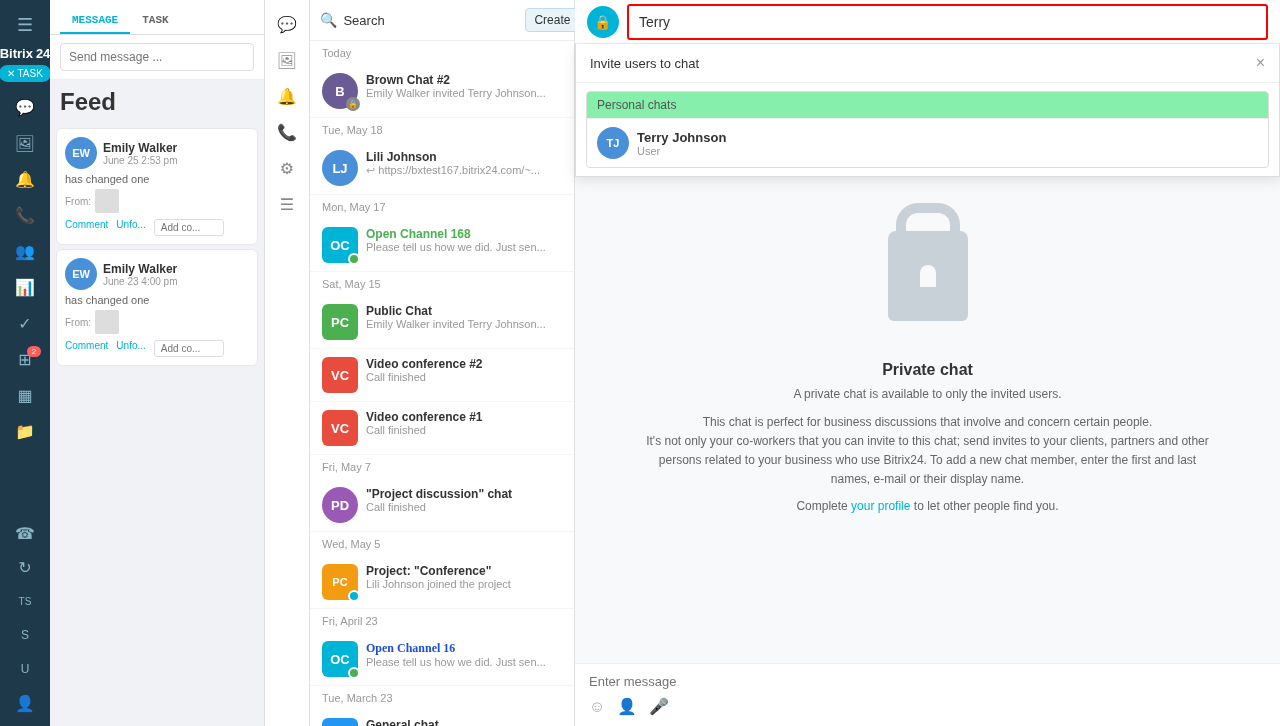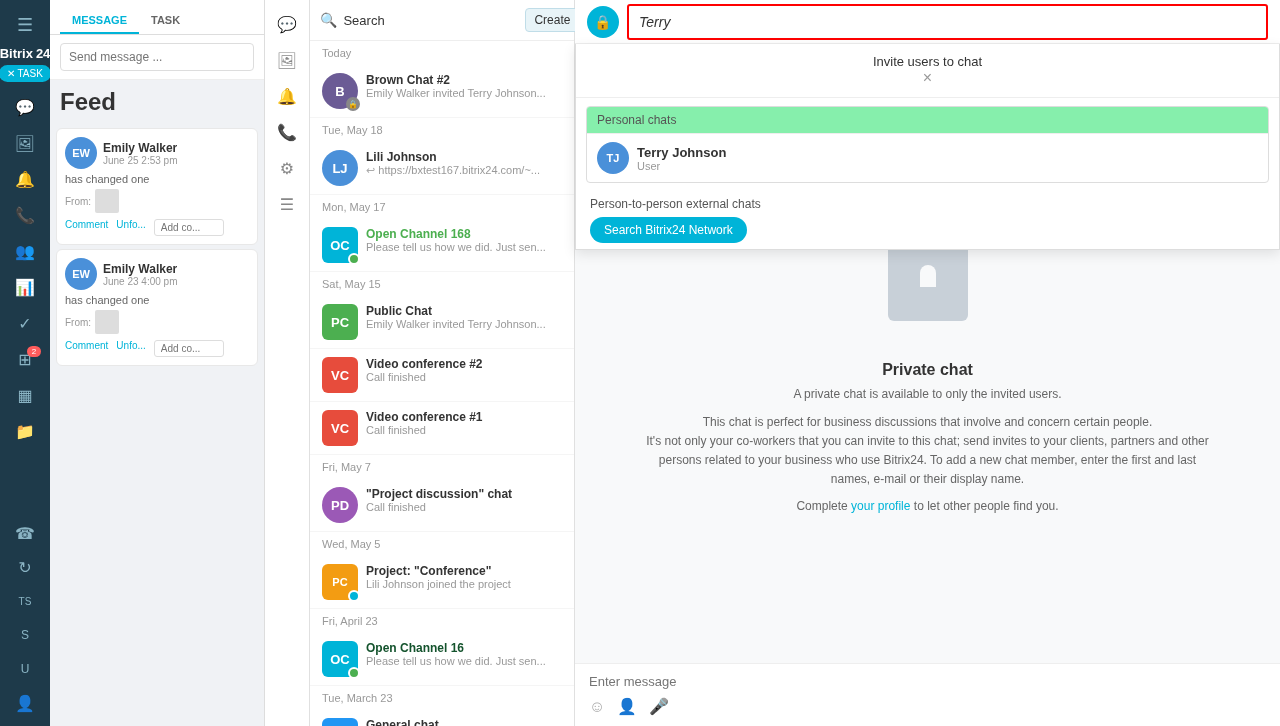--- a/index.html
+++ b/index.html
@@ -79,20 +79,21 @@
       flex-direction: column;
       overflow: hidden;
       flex-shrink: 0;
     }
     .feed-tabs {
       display: flex;
       gap: 0;
       padding: 8px 10px 0;
       border-bottom: 1px solid #ddd;
       background: white;
+      font-family: Liberation Mono, monospace;
     }
     .feed-tab {
       padding: 6px 12px;
       cursor: pointer;
       font-size: 11px;
       font-weight: bold;
       color: #666;
       border-bottom: 2px solid transparent;
     }
     .feed-tab.active { color: #00b4d8; border-bottom: 2px solid #00b4d8; }
@@ -247,21 +248,20 @@
     .search-input-highlighted {
       flex: 1;
       border: 2px solid #ff0000;
       border-radius: 3px;
       padding: 2px 10px;
       font-size: 14px;
       color: #333;
       outline: none;
       background: white;
       height: 36px;
-      font-style: italic;
     }
     .lock-icon-btn {
       width: 32px; height: 32px;
       background: #00b4d8;
       border-radius: 50%;
       display: flex; align-items: center; justify-content: center;
       color: white; font-size: 14px;
       margin-right: 8px;
       flex-shrink: 0;
     }
@@ -279,21 +279,20 @@
       box-shadow: 0 4px 12px rgba(0,0,0,0.1);
     }
     .invite-header {
       padding: 10px 14px;
       font-size: 13px;
       color: #333;
       border-bottom: 1px solid #eee;
       display: flex;
       align-items: center;
       justify-content: space-between;
-      flex-direction: column;
     }
     .invite-close { cursor: pointer; color: #999; font-size: 16px; }
     .invite-section {
       margin: 8px 10px;
       border: 1px solid #ddd;
       border-radius: 4px;
       overflow: hidden;
     }
     .invite-section-title { padding: 6px 10px; font-size: 12px; color: #555; background: #86efac; border-bottom: 1px solid #eee; }
     .user-result {
@@ -598,21 +597,21 @@
       </div>
     </div>
 
     <div class="date-label">Fri, April 23</div>
     <div class="chat-item">
       <div class="chat-avatar" style="background:#00b4d8;border-radius:6px;">
         OC
         <div class="green-badge"></div>
       </div>
       <div class="chat-info">
-        <div class="chat-name" style="color:#14532d;">Open Channel 16</div>
+        <div class="chat-name" style="color:#1d4ed8;font-family:Liberation Serif, serif;">Open Channel 16</div>
         <div class="chat-preview">Please tell us how we did. Just sen...</div>
       </div>
     </div>
 
     <div class="date-label">Tue, March 23</div>
     <div class="chat-item">
       <div class="chat-avatar" style="background:#2196F3;border-radius:6px;font-size:11px;">24</div>
       <div class="chat-info">
         <div class="chat-name">General chat</div>
 
@@ -637,24 +636,20 @@
     <div class="invite-section">
       <div class="invite-section-title">Personal chats</div>
       <div class="user-result">
         <div class="user-avatar" style="background:#4a90d9;">TJ</div>
         <div>
           <div class="user-name">Terry Johnson</div>
           <div class="user-role">User</div>
         </div>
       </div>
     </div>
-    <div class="external-chats-section">
-      <div class="external-title">Person-to-person external chats</div>
-      <button class="search-network-btn">Search Bitrix24 Network</button>
-    </div>
   </div>
 
   <div class="chat-body">
     <div style="position:relative;margin-bottom:20px;margin-top:40px;">
       <div class="lock-large">
         <div class="lock-keyhole"></div>
       </div>
     </div>
     <div class="private-chat-title">Private chat</div>
     <div class="private-chat-subtitle">A private chat is available to only the invited users.</div>

